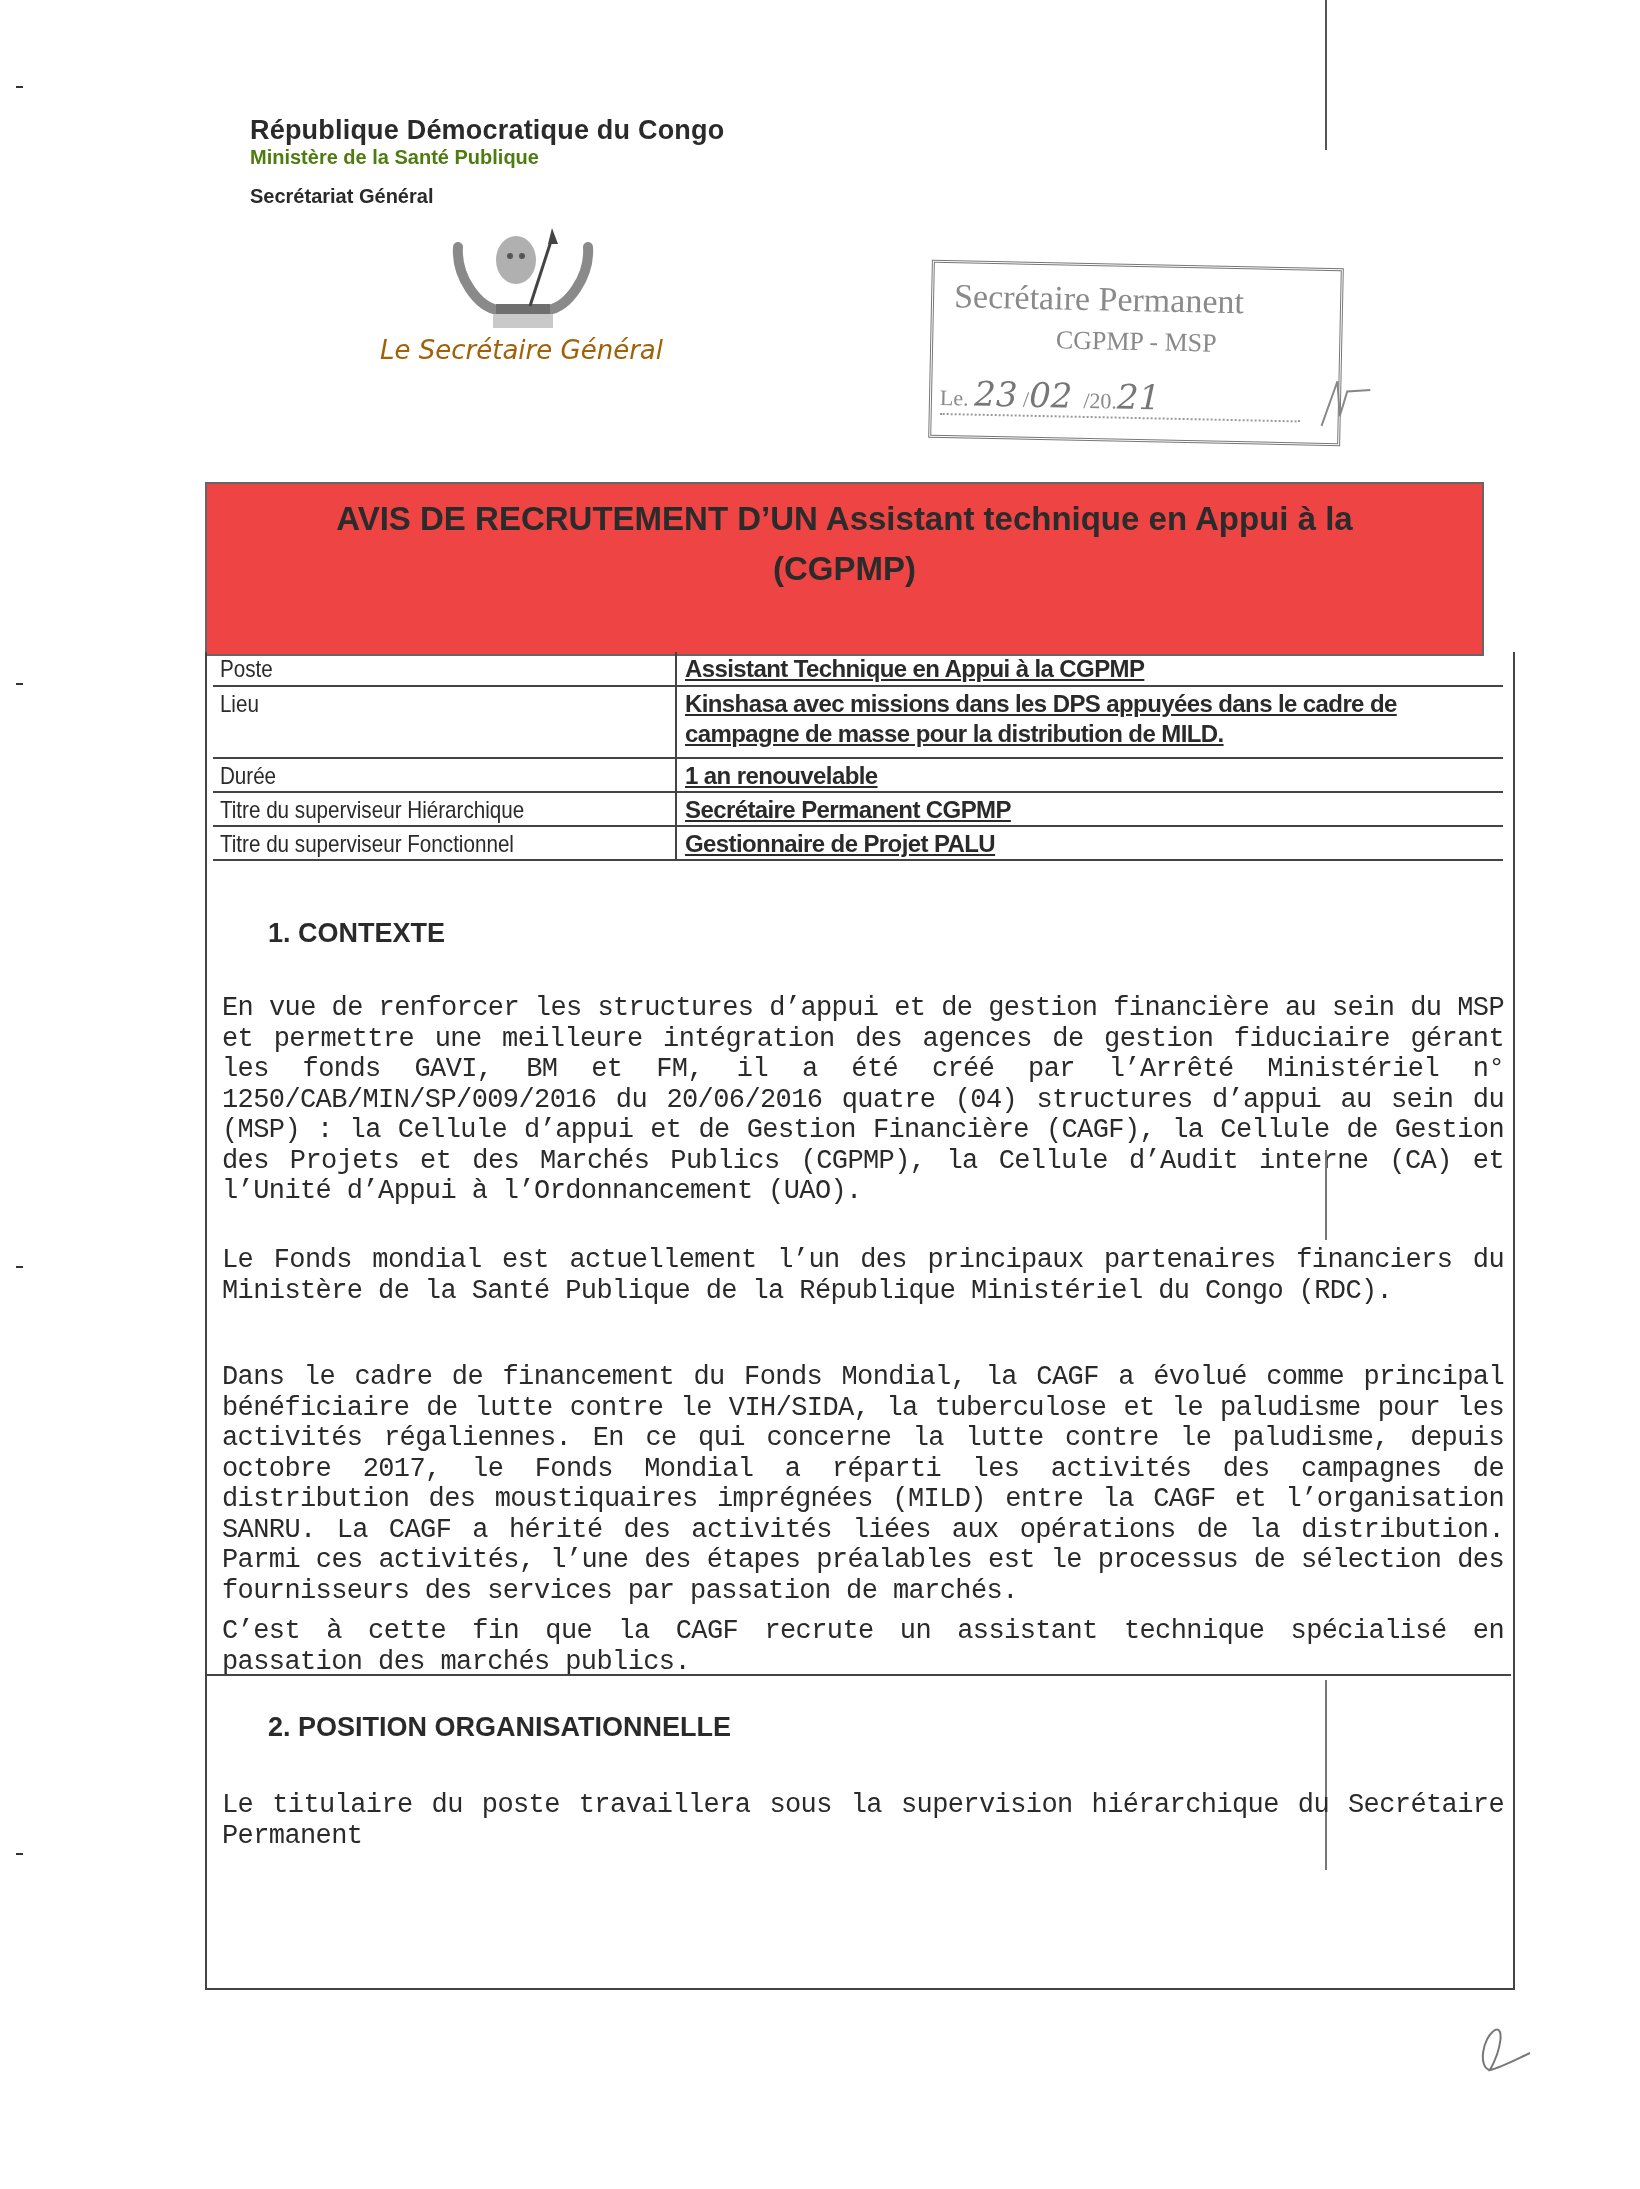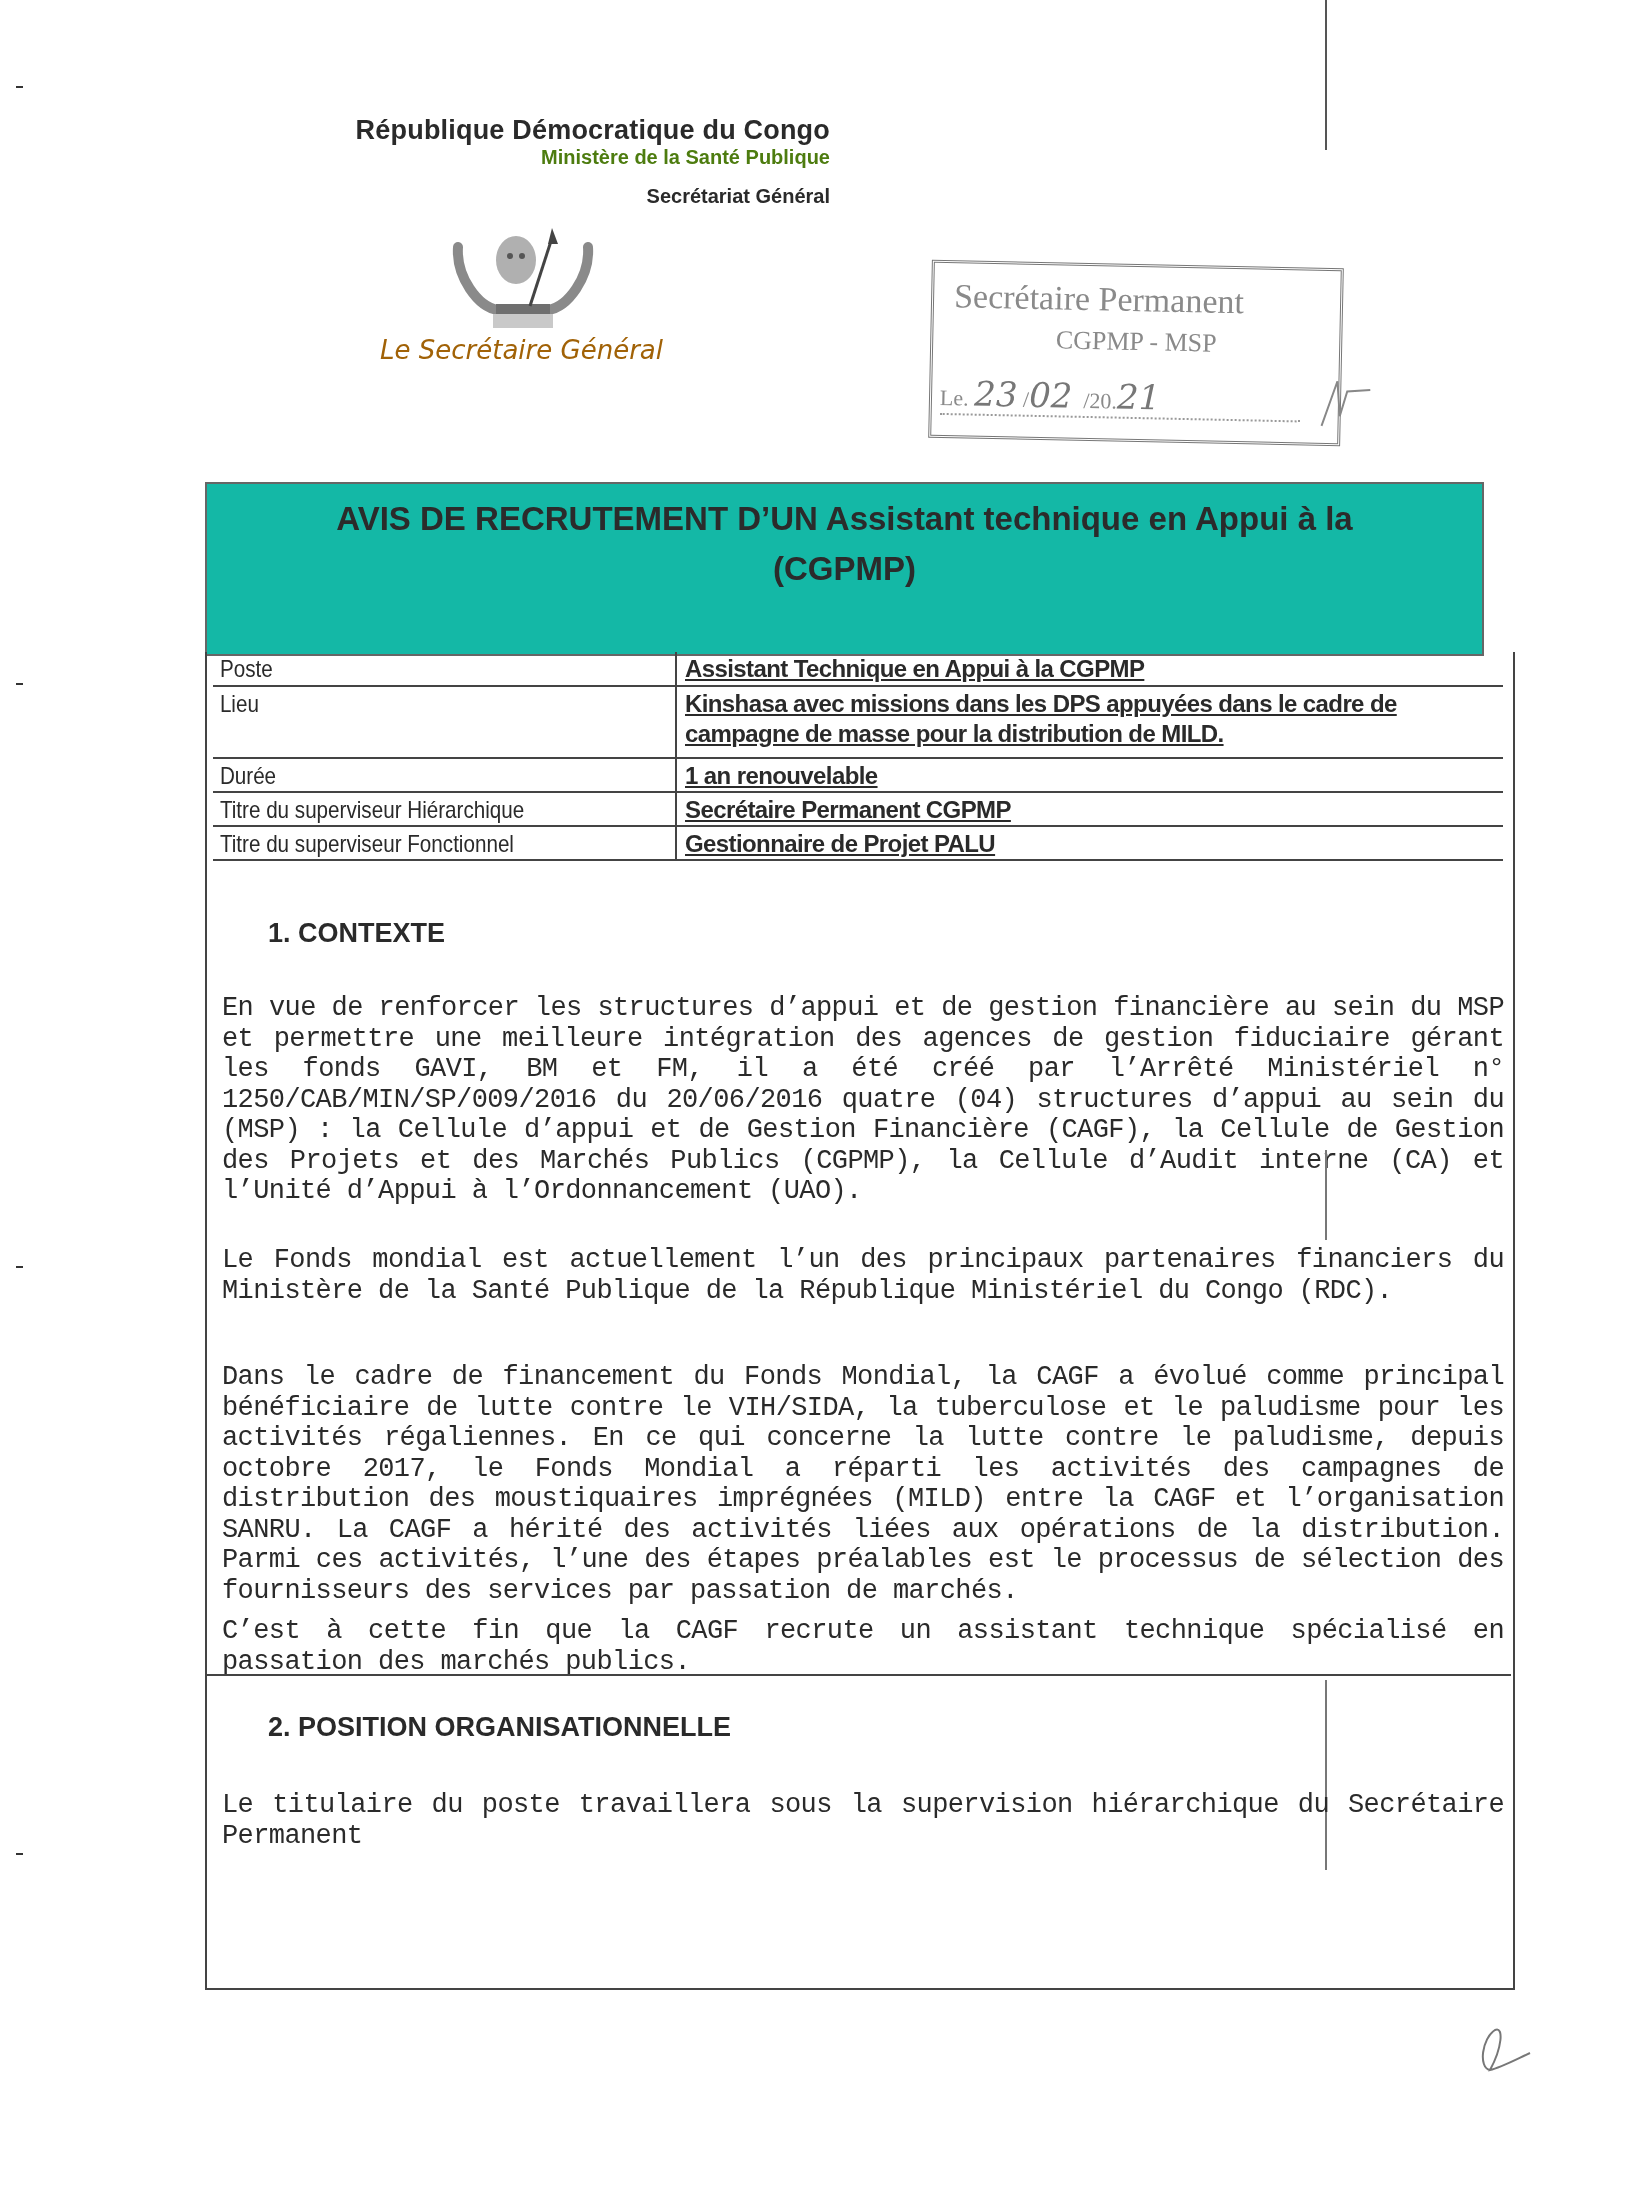--- a/index.html
+++ b/index.html
@@ -4,37 +4,37 @@
 <style>
   html, body { margin: 0; padding: 0; }
   body {
     width: 1640px; height: 2189px; background: #ffffff; position: relative;
     overflow: hidden; color: #1c1c1c;
     font-family: "Liberation Sans", sans-serif;
   }
   .margin-mark { position: absolute; left: 16px; width: 7px; height: 2px; background: #333; }
   .vrule-top { position: absolute; left: 1325px; top: 0; width: 2px; height: 150px; background: #555; }
 
-  .header { position: absolute; left: 250px; top: 115px; width: 580px; text-align: right; }
+  .header { position: absolute; left: 250px; top: 115px; width: 580px; text-align: left; }
   .h-country { font-weight: bold; font-size: 27px; color: #2a2a2a; letter-spacing: 0.2px; }
   .h-ministry { font-weight: bold; font-size: 20px; color: #4d7c0f; margin-top: 0; }
   .h-sg { font-weight: bold; font-size: 20px; color: #2a2a2a; margin-top: 16px; }
   .emblem { position: absolute; left: 438px; top: 222px; width: 170px; height: 110px; }
   .signatory { position: absolute; left: 380px; top: 335px; font-size: 26px; font-style: italic; color: #a16207; font-family: "DejaVu Sans", sans-serif; font-weight: normal; }
 
   .stamp { position: absolute; left: 930px; top: 264px; width: 406px; height: 172px;
     border: 3px double #777; transform: rotate(1.2deg); color: #8a8a8a; font-family: "Liberation Serif", serif; }
   .stamp-l1 { position: absolute; left: 20px; top: 14px; font-size: 34px; }
   .stamp-l2 { position: absolute; left: 0; right: 0; top: 60px; text-align: center; font-size: 26px; }
   .stamp-l3 { position: absolute; left: 8px; top: 110px; font-size: 22px; width: 360px; border-bottom: 2px dotted #999; }
   .stamp-date { font-family: "DejaVu Serif", serif; font-style: italic; font-size: 34px; color: #777; }
   .stamp-sig { position: absolute; left: 380px; top: 100px; width: 60px; height: 60px; }
 
   .title-box { position: absolute; left: 205px; top: 482px; width: 1275px; height: 170px;
-    background: #14b8a6; border: 2px solid #666; text-align: center; }
+    background: #ef4444; border: 2px solid #666; text-align: center; }
   .title-box .t { font-weight: bold; font-size: 33px; color: #2b2b2b; line-height: 50px; padding-top: 10px; }
 
   .table-outer { position: absolute; left: 205px; top: 652px; width: 1306px; height: 1336px;
     border: 2px solid #444; border-top: none; }
   .info-table { position: absolute; left: 213px; top: 652px; width: 1290px; border-collapse: collapse; }
   .info-table td { border-bottom: 2px solid #444; font-size: 24px; padding: 2px 8px 0 8px; vertical-align: top;
     line-height: 30px; font-family: "Liberation Sans", sans-serif; }
   .info-table td.lbl { width: 446px; border-right: 2px solid #444; color: #2a2a2a; transform: scaleX(0.86); transform-origin: left; }
   .info-table td.val { font-weight: bold; color: #2a2a2a; letter-spacing: -0.6px; text-decoration: underline; }
 

